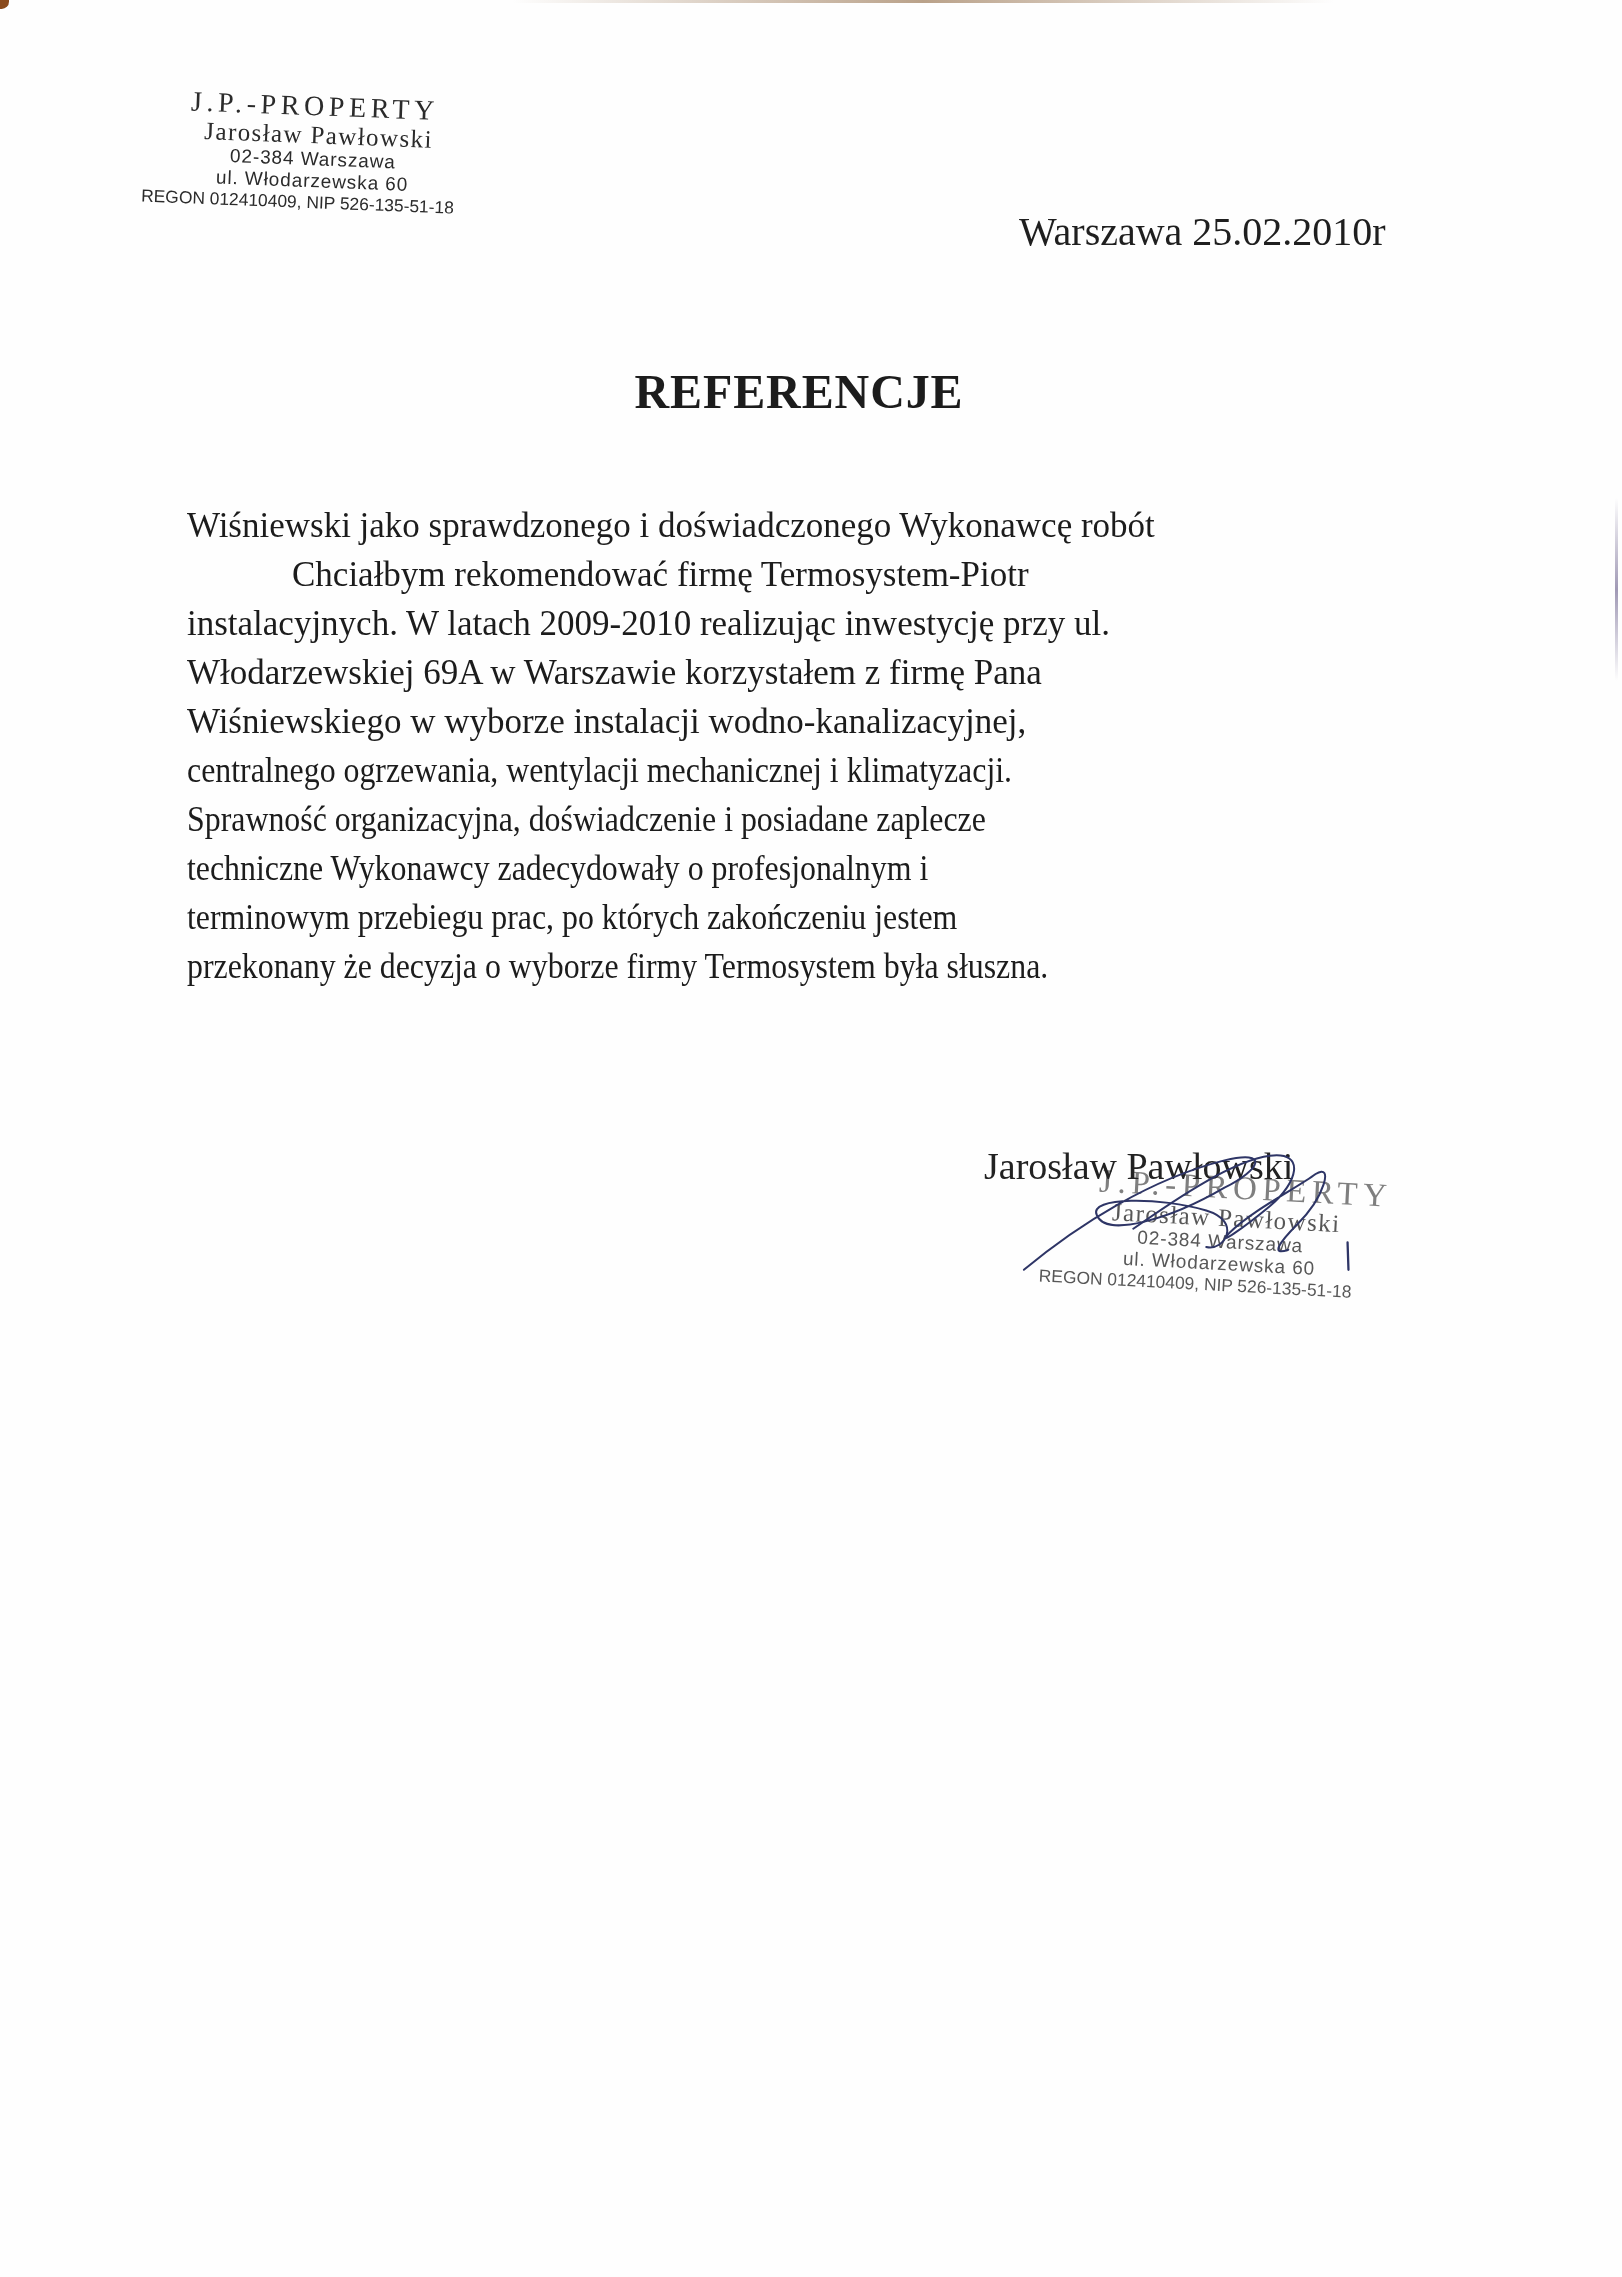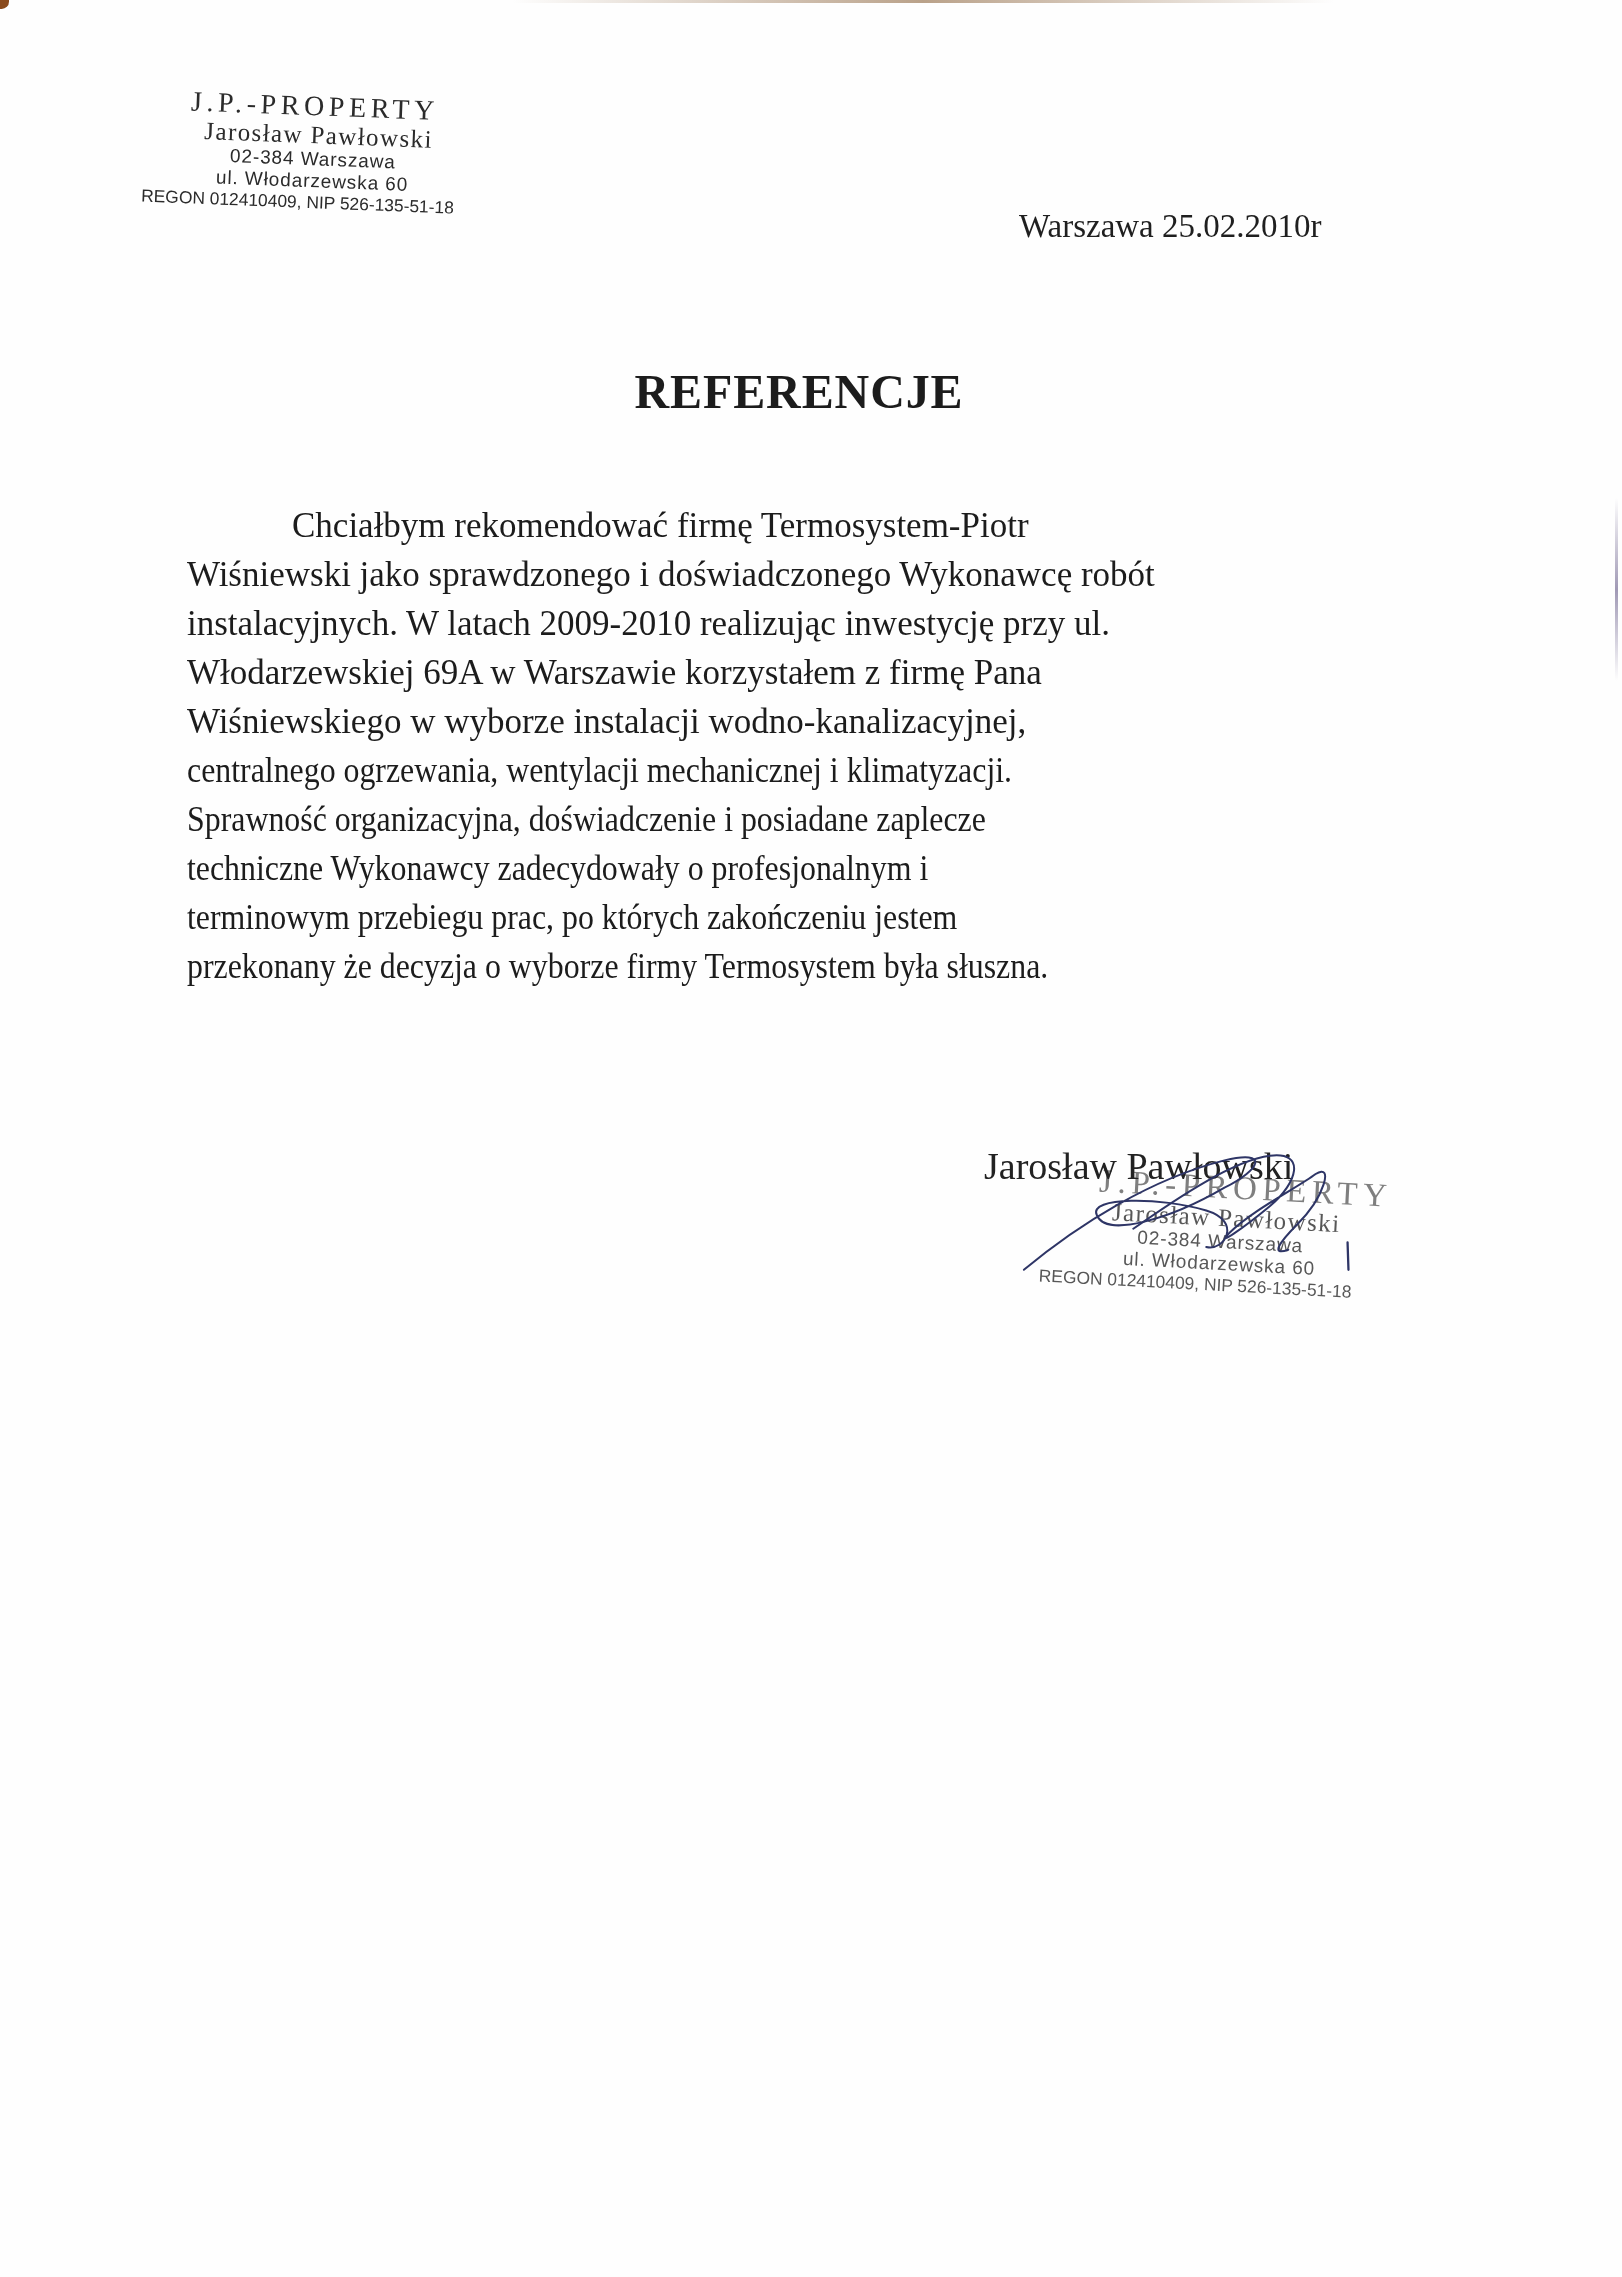--- a/index.html
+++ b/index.html
@@ -76,21 +76,21 @@
       font-family: "Liberation Sans", sans-serif;
       font-size: 17.4px;
       line-height: 20px;
       white-space: nowrap;
       margin-left: 0px;
     }
 
     .date {
       position: absolute;
       left: 1019px; top: 208px;
-      font-size: 33px;
+      font-size: 40px;
       color: #1f1f1f;
       white-space: nowrap;
     }
 
     .title {
       position: absolute;
       left: 0; top: 364px;
       width: 1598px;
       text-align: center;
       font-size: 48px;
@@ -198,22 +198,22 @@
     <div class="ids">REGON 012410409, NIP 526-135-51-18</div>
   </div>
 
   <div class="date">Warszawa 25.02.2010r</div>
 
   <div class="title">
     <span>REFERENCJE</span>
   </div>
 
   <div class="body-text">
+    <span class="line">Wiśniewski jako sprawdzonego i doświadczonego Wykonawcę robót</span>
     <span class="line first">Chciałbym rekomendować firmę Termosystem-Piotr</span>
-    <span class="line">Wiśniewski jako sprawdzonego i doświadczonego Wykonawcę robót</span>
     <span class="line">instalacyjnych. W latach 2009-2010 realizując inwestycję przy ul.</span>
     <span class="line">Włodarzewskiej 69A w Warszawie korzystałem z firmę Pana</span>
     <span class="line">Wiśniewskiego w wyborze instalacji wodno-kanalizacyjnej,</span>
     <span class="line condensed">centralnego ogrzewania, wentylacji mechanicznej i klimatyzacji.</span>
     <span class="line condensed">Sprawność organizacyjna, doświadczenie i posiadane zaplecze</span>
     <span class="line condensed">techniczne Wykonawcy zadecydowały o profesjonalnym i</span>
     <span class="line condensed">terminowym przebiegu prac, po których zakończeniu jestem</span>
     <span class="line condensed">przekonany że decyzja o wyborze firmy Termosystem była słuszna.</span>
   </div>
 

